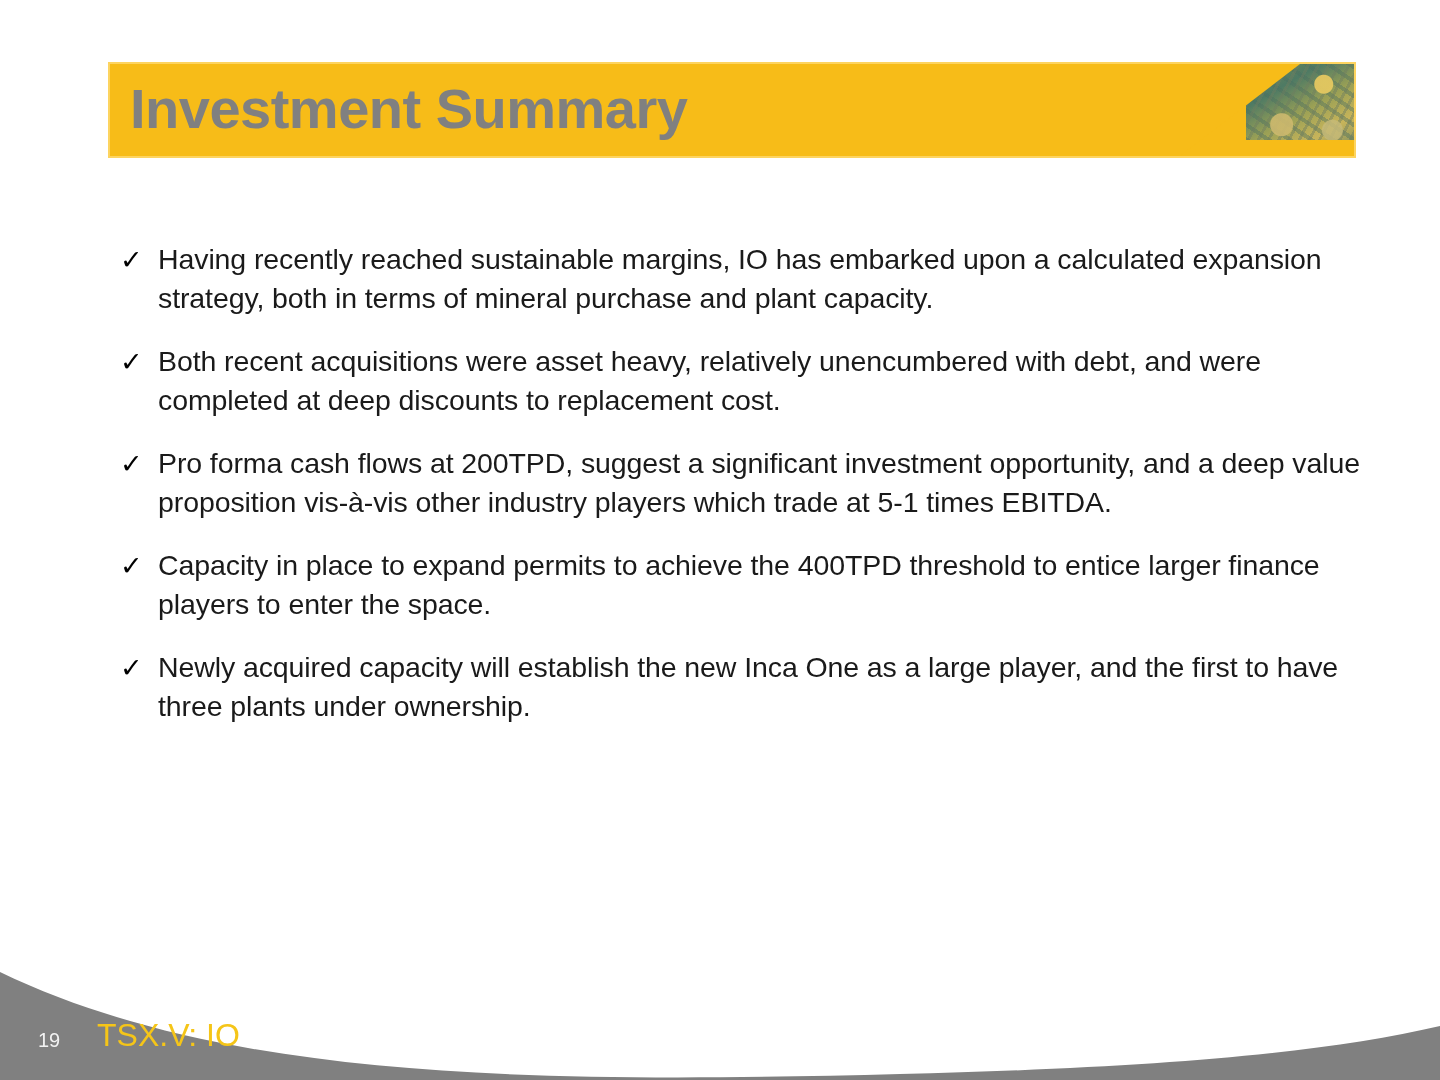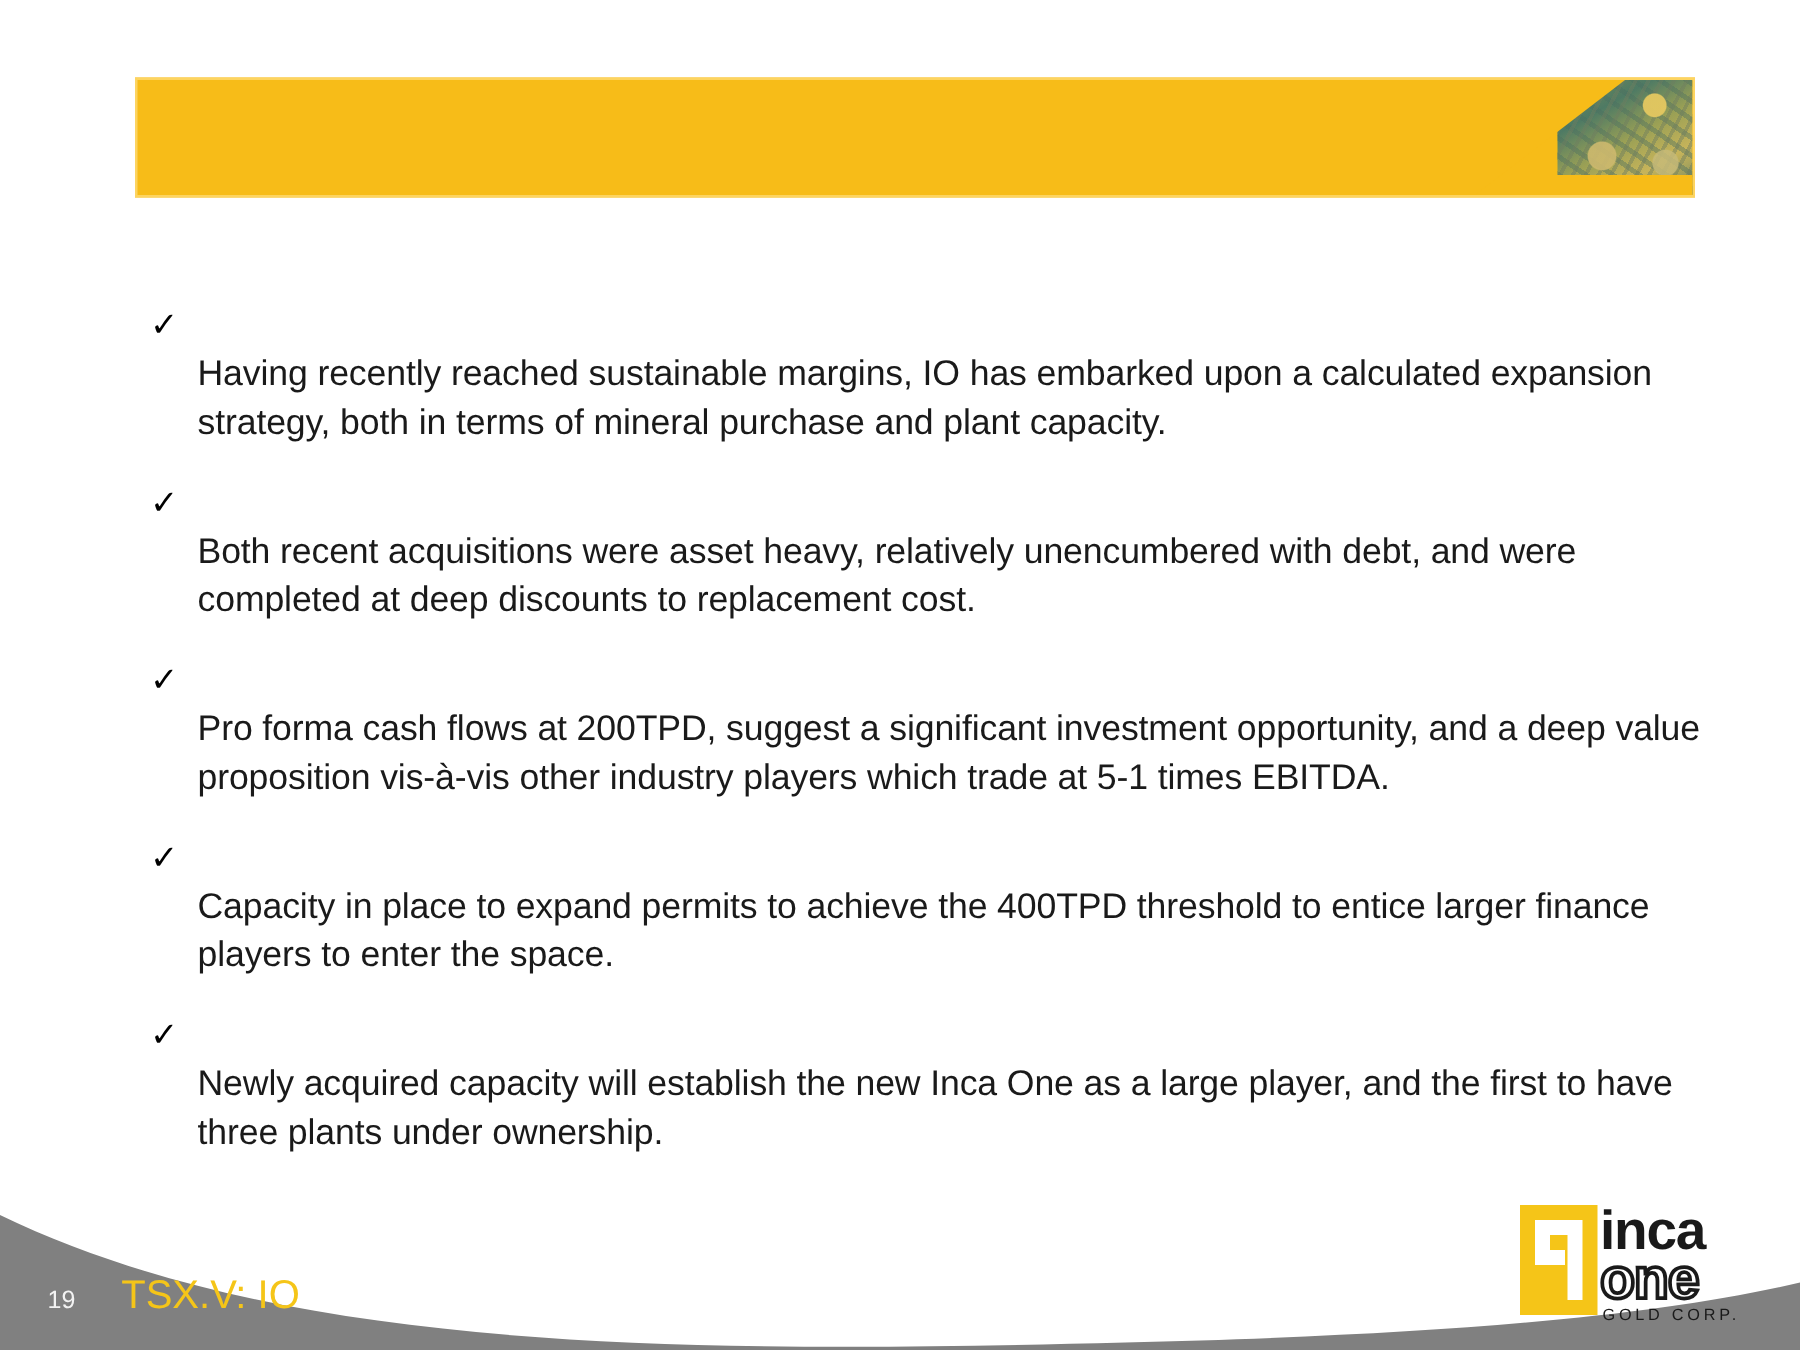--- a/index.html
+++ b/index.html
@@ -106,21 +106,20 @@
     line-height: 40px;
     color: #000000;
     text-align: left;
   }
   .bullet-text {
     flex: 1 1 auto;
     font-size: 28.5px;
     line-height: 39px;
     color: #1a1a1a;
     letter-spacing: -0.1px;
-    margin-top: 40px;
   }
 
   
   .footer-swoosh {
     position: absolute;
     left: 0;
     bottom: 0;
     width: 1440px;
     height: 130px;
   }
@@ -155,20 +154,21 @@
 <body>
 
 <div class="slide">
 
   <div class="left-edge-strip"></div>
 
   <div class="title-banner">
     <div class="artifact"></div>
     <div class="artifact-mask"></div>
     <div class="artifact-mask-2"></div>
+    <div class="title-text">Investment Summary</div>
   </div>
 
   <div class="body-list">
 
     <div class="bullet-row">
       <span class="bullet-mark">✓</span>
       <span class="bullet-text">Having recently reached sustainable margins, IO has embarked upon a calculated expansion strategy, both in terms of mineral purchase and plant capacity.</span>
     </div>
 
     <div class="bullet-row">
@@ -195,33 +195,14 @@
 
   <div class="footer-swoosh">
     <svg viewBox="0 0 1440 130" preserveAspectRatio="none" aria-hidden="true">
       <path d="M 0,22 C 220,128 520,134 900,124 C 1150,118 1320,104 1440,76 L 1440,130 L 0,130 Z" fill="#808080"></path>
     </svg>
   </div>
 
   <div class="page-number">19</div>
   <div class="ticker">TSX.V: IO</div>
 
-  <div class="logo">
-    <svg viewBox="0 0 188 108" aria-hidden="true">
-
-      <g>
-        <rect x="2" y="10" width="62" height="88" fill="#f5c518"></rect>
-        <path d="M 14 22 H 52 V 86 H 40 V 34 H 26 V 46 H 38 V 58 H 14 Z" fill="#ffffff"></path>
-      </g>
-
-      <g fill="#1a1a1a" font-family="Liberation Sans, sans-serif" font-weight="bold">
-        <text x="66" y="45" font-size="44" letter-spacing="-1">inca</text>
-      </g>
-
-      <g fill="none" stroke="#1a1a1a" stroke-width="3">
-        <text x="66" y="84" font-size="46" font-family="Liberation Sans, sans-serif" font-weight="bold" letter-spacing="-1">one</text>
-      </g>
-
-      <text x="68" y="102" font-size="13" fill="#1a1a1a" font-family="Liberation Sans, sans-serif" letter-spacing="3">GOLD CORP.</text>
-    </svg>
-  </div>
 
 </div>
 
 </body></html>

